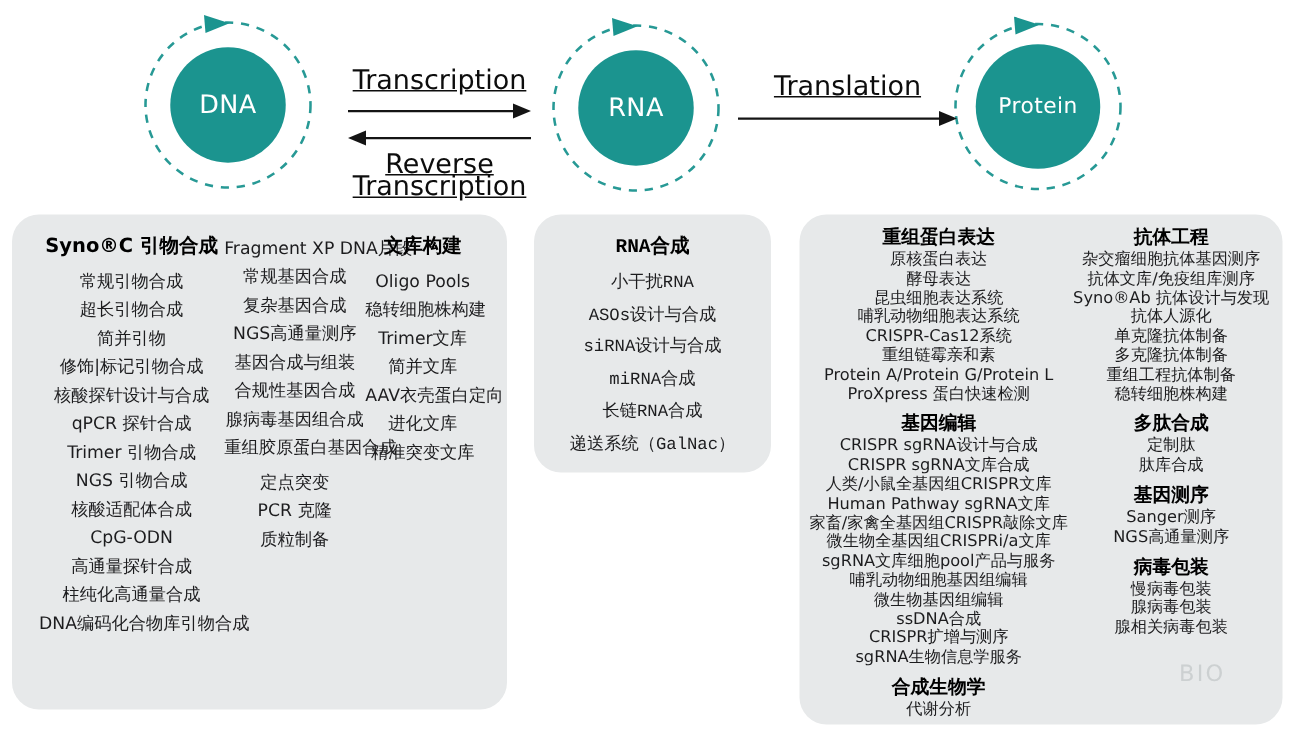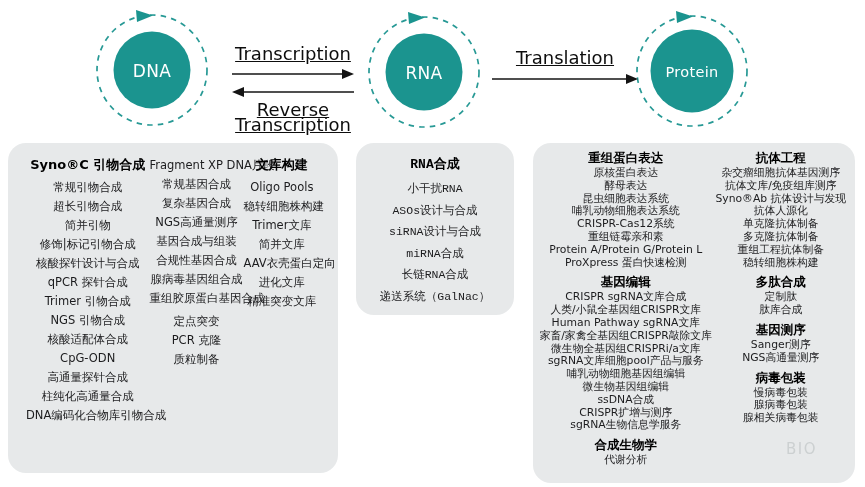--- a/index.html
+++ b/index.html
@@ -200,20 +200,21 @@
             <div class="service-item">CRISPR-Cas12系统</div>
             <div class="service-item">重组链霉亲和素</div>
             <div class="service-item">Protein A/Protein G/Protein L</div>
             <div class="service-item">ProXpress 蛋白快速检测</div>
           </div>
         </div>
         <div class="section">
           <div class="sec-title">基因编辑</div>
           <div class="sec-items">
 
+          <div class="service-item">CRISPR sgRNA设计与合成</div>
             <div class="service-item">CRISPR sgRNA文库合成</div>
             <div class="service-item">人类/小鼠全基因组CRISPR文库</div>
             <div class="service-item">Human Pathway sgRNA文库</div>
             <div class="service-item">家畜/家禽全基因组CRISPR敲除文库</div>
             <div class="service-item">微生物全基因组CRISPRi/a文库</div>
             <div class="service-item">sgRNA文库细胞pool产品与服务</div>
             <div class="service-item">哺乳动物细胞基因组编辑</div>
             <div class="service-item">微生物基因组编辑</div>
             <div class="service-item">ssDNA合成</div>
             <div class="service-item">CRISPR扩增与测序</div>

